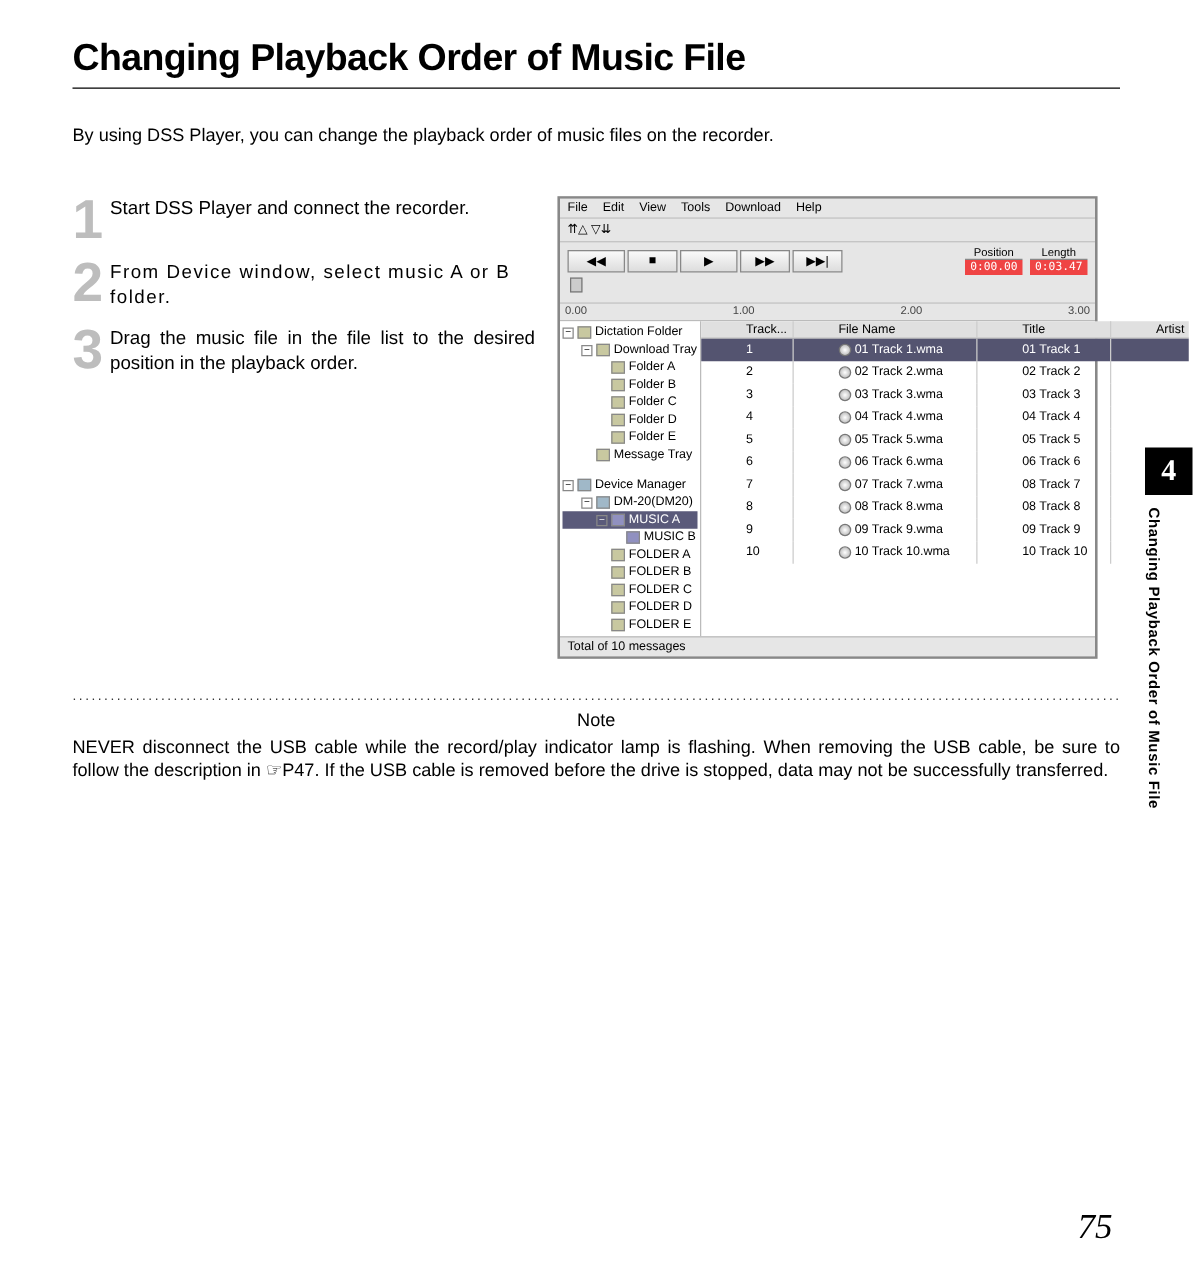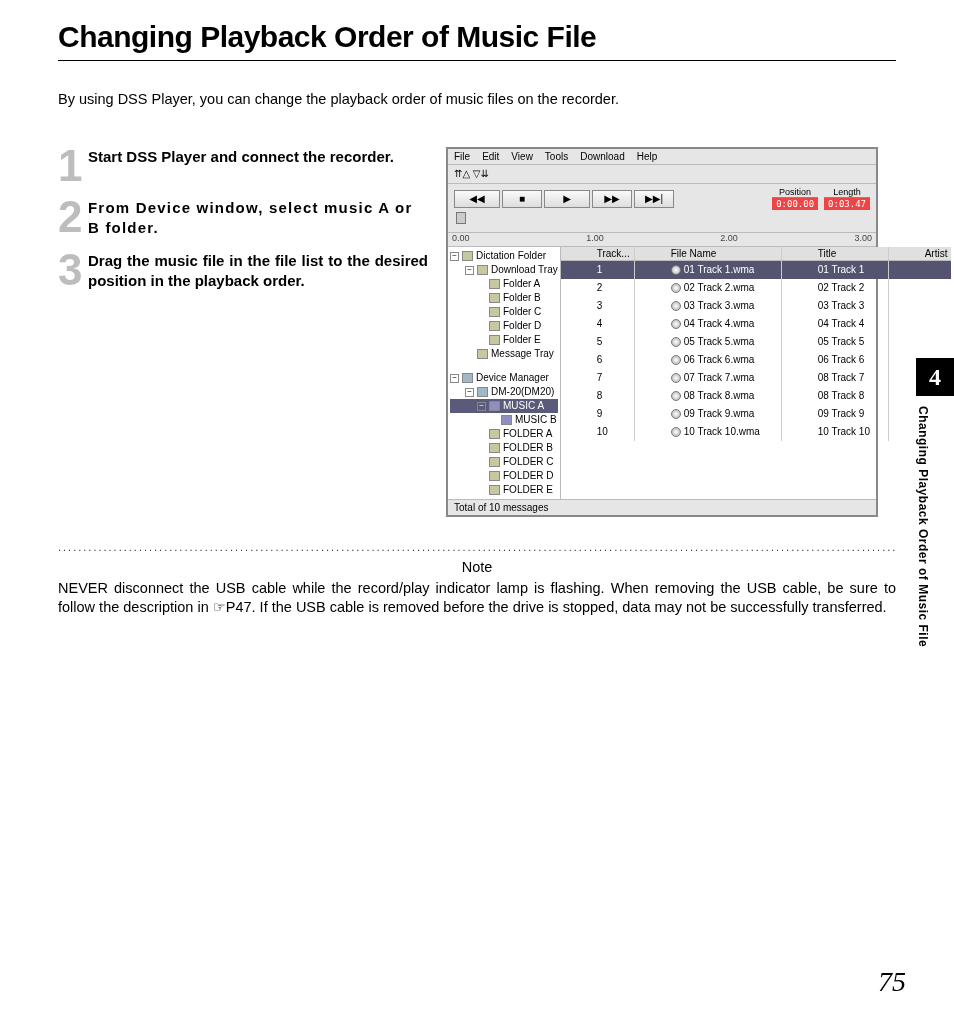--- a/index.html
+++ b/index.html
@@ -1,26 +1,26 @@
 <!DOCTYPE html>
 <html><head>
 <meta charset="utf-8">
 <style>
   * { box-sizing: border-box; margin: 0; padding: 0; }
   body { font-family: Arial, Helvetica, sans-serif; background: #fff; width: 954px; height: 1022px; position: relative; color: #000; }
-  .page { padding: 20px 58px 30px 58px; position: relative; height: 100%; }
+  .page { padding: 30px 58px 30px 58px; position: relative; height: 100%; }
   h1 { font-size: 30px; font-weight: bold; margin-bottom: 6px; letter-spacing: -0.5px; }
   hr.rule { border: none; border-top: 1px solid #000; margin-bottom: 30px; }
   .intro { font-size: 14.5px; margin-bottom: 40px; }
   .two-col { display: flex; gap: 18px; }
   .steps { width: 370px; }
   .step { display: flex; margin-bottom: 14px; }
   .step-num { font-size: 44px; font-weight: bold; color: #bdbdbd; line-height: 0.85; margin-right: 4px; min-width: 26px; font-family: Arial, sans-serif; }
   .step-body { flex: 1; }
-  .step-head { font-weight: bold; font-size: 15px; line-height: 1.3; }
+  .step-head { font-weight: normal; font-size: 15px; line-height: 1.3; }
   .step-text { font-size: 14.5px; line-height: 1.3; margin-top: 4px; text-align: justify; }
   .step-head.wide { letter-spacing: 1.2px; }
   .step-head.just { text-align: justify; }
 
   
   .win { width: 432px; border: 2px solid #888; background: #d9d9d9; font-size: 10px; }
   .titlebar { background: linear-gradient(#6a6a6a,#4a4a4a); color: #fff; padding: 3px 6px; display: flex; align-items: center; gap: 4px; font-size: 10px; }
   .titlebar .app-icon { width: 12px; height: 12px; background: #d0d0d0; display: inline-block; }
   .menubar { background: #e6e6e6; padding: 2px 6px; display: flex; gap: 12px; font-size: 10px; border-bottom: 1px solid #bbb; }
   .orderbar { background: #e6e6e6; padding: 2px 6px; border-bottom: 1px solid #bbb; font-size: 10px; line-height: 14px; }
@@ -58,21 +58,21 @@
   .statusbar { background: #e6e6e6; border-top: 1px solid #bbb; font-size: 10px; padding: 2px 6px; }
 
   .dots { margin-top: 24px; letter-spacing: 2px; color: #333; font-size: 11px; white-space: nowrap; overflow: hidden; }
   .note-head { font-weight: normal; font-size: 14.5px; margin-top: 6px; margin-bottom: 4px; text-align: center; }
   .note-text { font-size: 14.5px; line-height: 1.3; text-align: justify; }
 
   .side-tab { position: absolute; right: 0; top: 358px; }
   .tab-box { width: 38px; height: 38px; background: #000; color: #fff; display: flex; align-items: center; justify-content: center; font-size: 24px; font-weight: bold; font-family: "Times New Roman", serif; }
   .vert-text { writing-mode: vertical-rl; font-size: 12px; font-weight: bold; margin-top: 10px; margin-right: 8px; letter-spacing: 0.5px; }
 
-  .page-num { position: absolute; right: 48px; bottom: 24px; font-size: 28px; font-style: italic; font-family: "Times New Roman", serif; font-weight: 500; }
+  .page-num { position: absolute; right: 64px; bottom: 24px; font-size: 28px; font-style: italic; font-family: "Times New Roman", serif; font-weight: 500; }
 </style>
 </head>
 <body>
 
 <div class="page">
   <h1>Changing Playback Order of Music File</h1>
   <hr class="rule">
   <p class="intro">By using DSS Player, you can change the playback order of music files on the recorder.</p>
 
   <div class="two-col">

